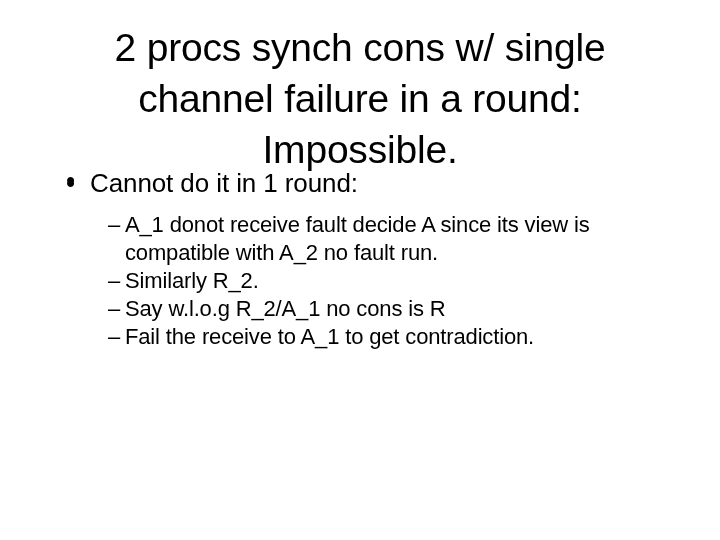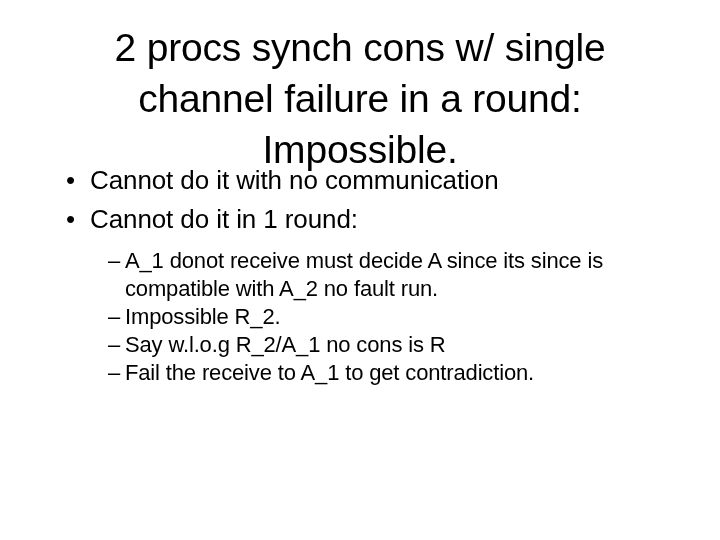--- a/index.html
+++ b/index.html
@@ -83,38 +83,37 @@
 <body>
 
 <div id="slide" style="background: rgb(255, 255, 255); color: rgb(0, 0, 0);">
 
   <div class="title-block">2 procs synch cons w/ single channel failure in a round: Impossible.</div>
 
   <div class="body-block">
 
     <div class="lvl1">
       <span class="marker">•</span>
-      <span>Cannot do it with no communication</span>
     </div>
 
     <div class="lvl1">
       <span class="marker">•</span>
       <span>Cannot do it in 1 round:</span>
     </div>
 
     <div class="sublist">
 
       <div class="lvl2">
         <span class="marker">–</span>
-        <span>A_1 donot receive must decide A since its since is compatible with A_2 no fault run.</span>
+        <span>A_1 donot receive fault decide A since its view is compatible with A_2 no fault run.</span>
       </div>
 
       <div class="lvl2">
         <span class="marker">–</span>
-        <span>Impossible R_2.</span>
+        <span>Similarly R_2.</span>
       </div>
 
       <div class="lvl2">
         <span class="marker">–</span>
         <span>Say w.l.o.g R_2/A_1 no cons is R</span>
       </div>
 
       <div class="lvl2">
         <span class="marker">–</span>
         <span>Fail the receive to A_1 to get contradiction.</span>

